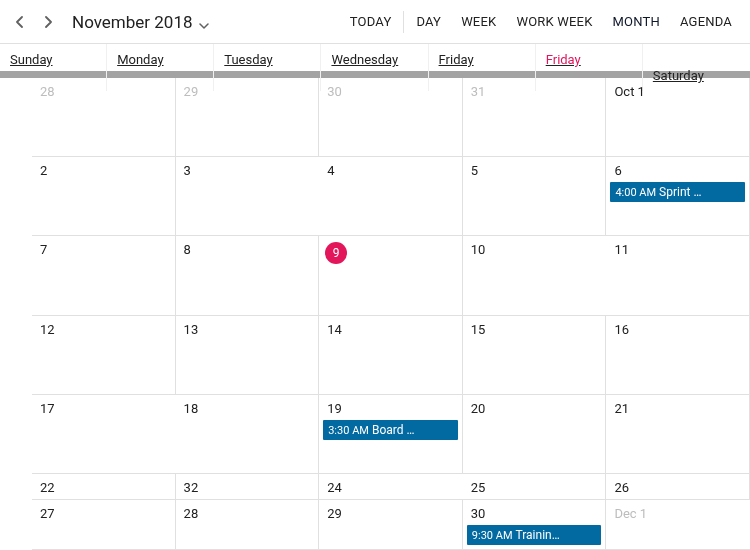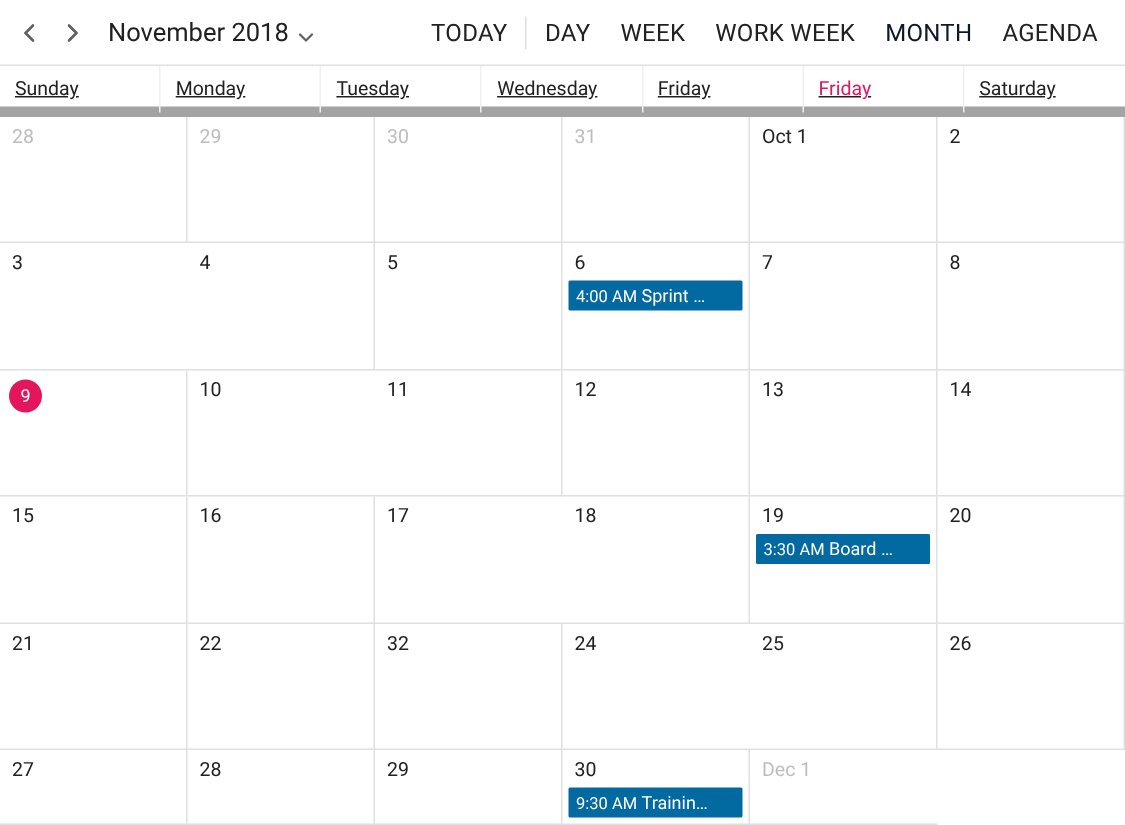--- a/index.html
+++ b/index.html
@@ -7,28 +7,28 @@
 .toolbar { display: flex; align-items: center; height: 44px; border-bottom: 1px solid #e0e0e0; padding: 0 8px; }
 .nav-arrows { display: flex; gap: 8px; align-items: center; margin-right: 12px; }
 .arrow-btn { width: 22px; height: 22px; display: flex; align-items: center; justify-content: center; cursor: pointer; color: #616161; }
 .arrow-btn svg { width: 8px; height: 12px; }
 .title-wrap { display: flex; align-items: flex-end; cursor: pointer; }
 .title { font-size: 17px; font-weight: 400; color: #212121; }
 .title-caret { margin-left: 6px; color: #616161; }
 .title-caret svg { width: 10px; height: 6px; }
 .spacer { flex: 1; }
 .views { display: flex; align-items: center; gap: 0; }
-.view-btn { padding: 0 10px; height: 44px; display: flex; align-items: center; font-size: 16px; cursor: pointer; color: #212121; letter-spacing: 0.2px; }
+.view-btn { padding: 0 10px; height: 44px; display: flex; align-items: center; font-size: 13px; cursor: pointer; color: #212121; letter-spacing: 0.2px; }
 .view-btn.active { color: #0f172a; }
 .view-sep { width: 1px; height: 22px; background: #e0e0e0; margin: 0 2px; }
 .dayheader { display: grid; grid-template-columns: repeat(7, 1fr); height: 34px; border-bottom: 7px solid #a3a3a3; text-decoration: underline; }
 .dayheader-cell { padding: 8px 10px; font-size: 13px; color: #212121; border-right: 1px solid #f0f0f0; }
-.dayheader-cell:last-child { border-right: none; }
+.dayheader-cell:last-child { border-right: none; margin-top: 16px; }
 .dayheader-cell.highlight { color: #e3165b; }
-.grid { display: grid; grid-template-columns: repeat(6, 1fr); grid-template-rows: repeat(5, 1fr); height: calc(550px - 44px - 34px); }
+.grid { display: grid; grid-template-columns: repeat(5, 1fr); grid-template-rows: repeat(5, 1fr); height: calc(550px - 44px - 34px); margin-left: 32px; }
 .cell { border-right: 1px solid #e0e0e0; border-bottom: 1px solid #e0e0e0; padding: 6px 4px 4px 4px; position: relative; overflow: hidden; }
 .cell:nth-child(7n) { border-right: none; }
 .datenum { font-size: 13px; padding-left: 4px; color: #212121; display: inline-block; }
 .datenum.other { color: #bdbdbd; }
 .today-circle { width: 22px; height: 22px; border-radius: 50%; background: #e3165b; color: #fff; display: inline-flex; align-items: center; justify-content: center; font-size: 12px; margin-left: 2px; }
 .event { margin-top: 4px; background: #0369a1; color: #fff; font-size: 12px; padding: 3px 5px; border-radius: 1px; white-space: nowrap; overflow: hidden; text-overflow: ellipsis; cursor: pointer; }
 .event .evtime { font-size: 11px; margin-right: 3px; }
 </style>
 </head>
 <body>

